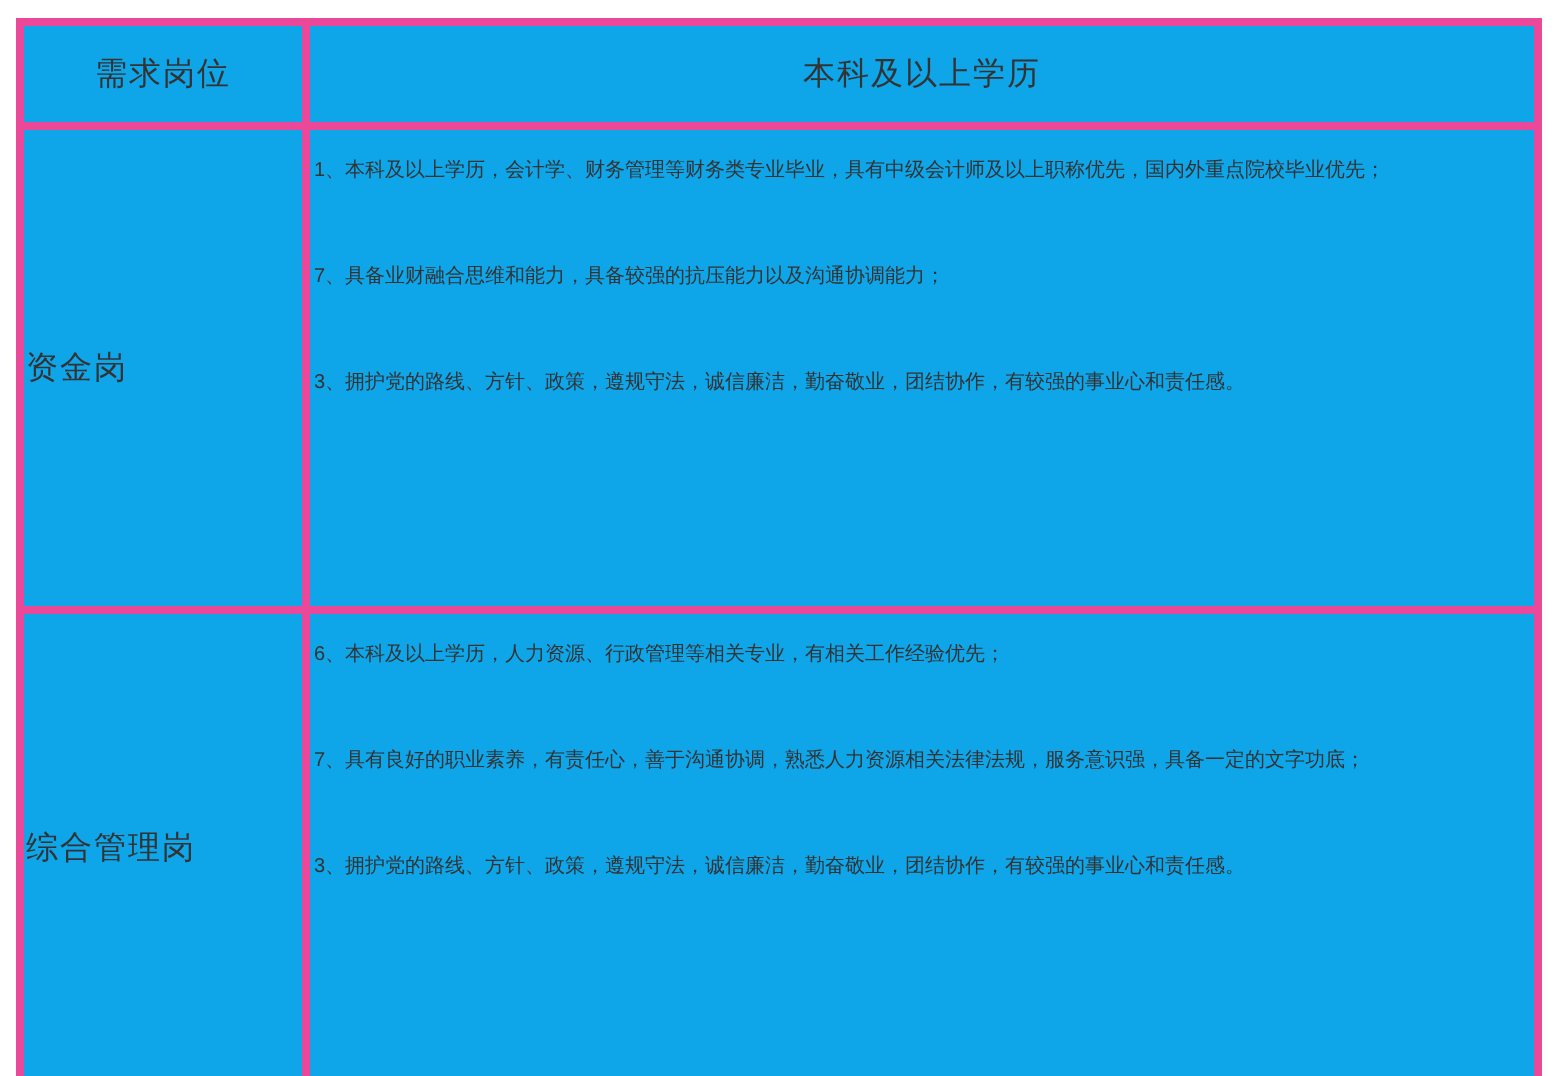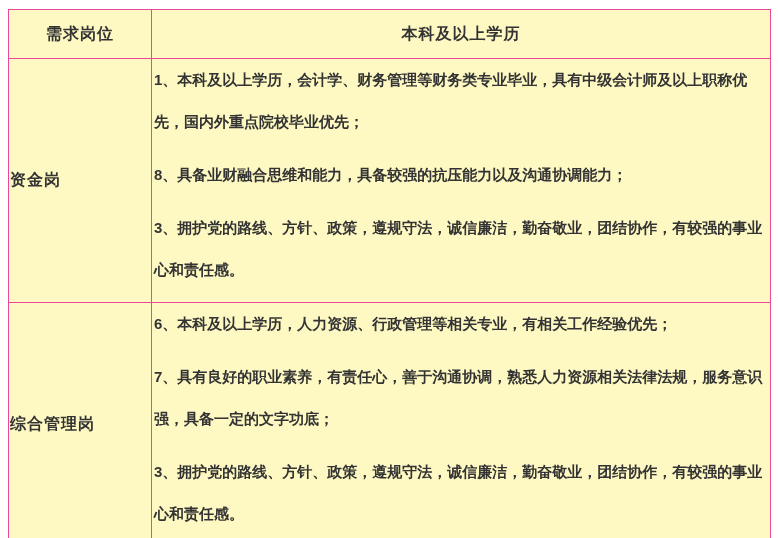--- a/index.html
+++ b/index.html
@@ -18,45 +18,45 @@
   }
   table.req {
     position: absolute;
     left: 8px;
     top: 9px;
     width: 763px;
     border-collapse: collapse;
     table-layout: fixed;
   }
   .req th, .req td {
-    border: 1px solid #ec4899;
+    border: 4px solid #ec4899;
     font-size: 16px;
-    font-weight: bold;
+    font-weight: normal;
     color: #333333;
-    background: #fef9c3;
+    background: #0ea5e9;
   }
   col.c1 { width: 143px; }
   tr.hdr th {
     height: 46px;
     text-align: center;
     vertical-align: middle;
     letter-spacing: 1px;
   }
   td.pos {
     vertical-align: middle;
     letter-spacing: 1px;
   }
   td.detail {
     vertical-align: top;
     padding: 0 1px 0 2px;
   }
   td.detail p {
     margin: 11px 0;
     line-height: 42px;
-    font-size: 15px;
+    font-size: 10px;
   }
   td.detail p:first-child { margin-top: 0; }
   tr.r1 td { height: 236px; }
   tr.r2 td { height: 232px; }
 </style>
 </head>
 <body>
 
 <div class="page">
   <table class="req">
@@ -68,21 +68,21 @@
       <tr class="hdr">
         <th>需求岗位</th>
         <th>本科及以上学历</th>
       </tr>
     </thead>
     <tbody>
       <tr class="r1">
         <td class="pos">资金岗</td>
         <td class="detail">
           <p>1、本科及以上学历，会计学、财务管理等财务类专业毕业，具有中级会计师及以上职称优先，国内外重点院校毕业优先；</p>
-          <p>8、具备业财融合思维和能力，具备较强的抗压能力以及沟通协调能力；</p>
+          <p>7、具备业财融合思维和能力，具备较强的抗压能力以及沟通协调能力；</p>
           <p>3、拥护党的路线、方针、政策，遵规守法，诚信廉洁，勤奋敬业，团结协作，有较强的事业心和责任感。</p>
         </td>
       </tr>
       <tr class="r2">
         <td class="pos">综合管理岗</td>
         <td class="detail">
           <p>6、本科及以上学历，人力资源、行政管理等相关专业，有相关工作经验优先；</p>
           <p>7、具有良好的职业素养，有责任心，善于沟通协调，熟悉人力资源相关法律法规，服务意识强，具备一定的文字功底；</p>
           <p>3、拥护党的路线、方针、政策，遵规守法，诚信廉洁，勤奋敬业，团结协作，有较强的事业心和责任感。</p>
         </td>

